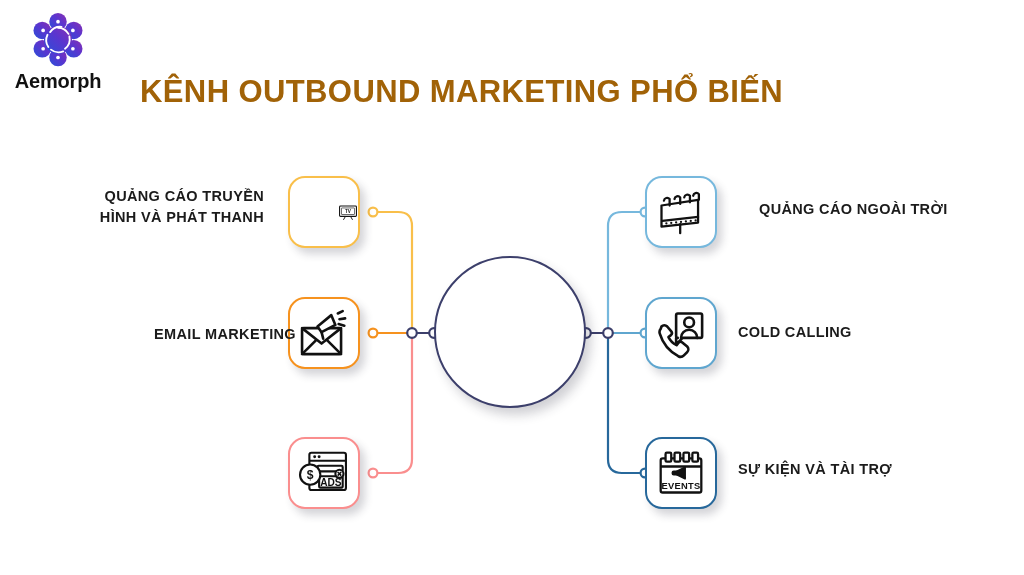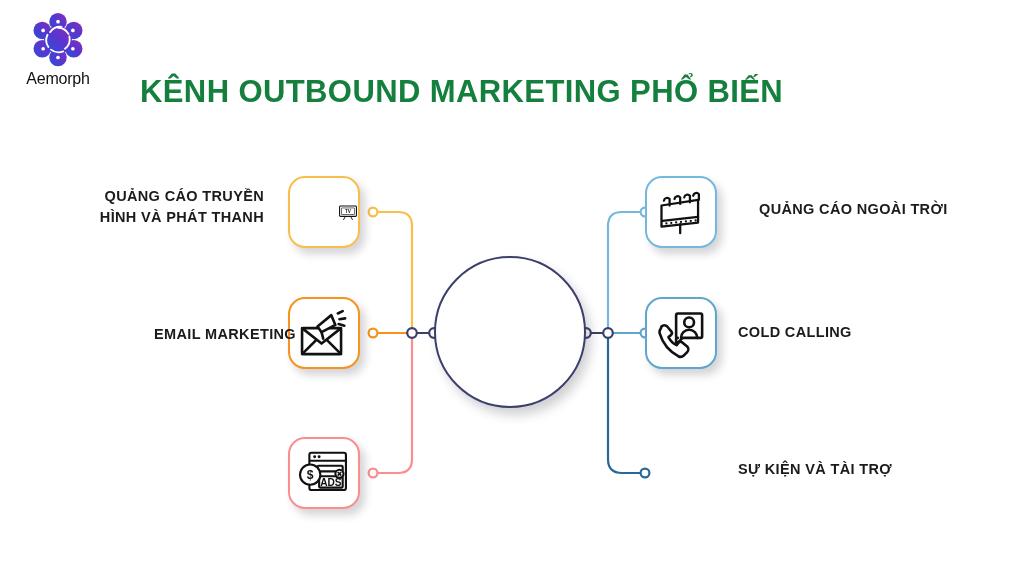--- a/index.html
+++ b/index.html
@@ -11,28 +11,28 @@
   }
 
   
   #brand {
     position:absolute; left:18px; top:12px;
     width:80px; display:flex; flex-direction:column;
     align-items:center; gap:2px;
   }
   #brand .mark { width:56px; height:56px; display:block; }
   #brand .wordmark {
-    font-size:16px; font-weight:400; color:#111; letter-spacing:-0.2px;
+    font-size:20px; font-weight:700; color:#111; letter-spacing:-0.2px;
   }
 
   
   #page-title {
     position:absolute; left:140px; top:74px; width:760px;
     font-size:31px; font-weight:700; letter-spacing:0.4px;
-    color:#15803d; text-align:left; white-space:nowrap;
+    color:#a16207; text-align:left; white-space:nowrap;
   }
 
   
   #diagram {
     position:absolute; left:0; top:0; width:1024px; height:575px;
   }
   #wires { position:absolute; left:0; top:0; width:1024px; height:575px; }
 
   
   .node {
@@ -227,20 +227,35 @@
                  a22 22 0 0 0 10 10 l2.4 -3 a3.4 3.4 0 0 1 4.6 -0.4 l6 5
                  a5 5 0 0 1 0 7 l-4 4 a6 6 0 0 1 -7 1
                  C17 54 9 43 6 33 a6 6 0 0 1 1 -6 Z"></path>
         <path d="M28 8 H56 a2 2 0 0 1 2 2 V36 a2 2 0 0 1 -2 2 H34 L26 46 L26 38 H28 a2 2 0 0 1 -2 -2 V10 a2 2 0 0 1 2 -2 Z"></path>
         <circle cx="42" cy="19" r="6"></circle>
         <path d="M32 38 a10 10 0 0 1 20 0"></path>
       </g>
     </svg>
   </div>
 
+  <div class="node n-events">
+    <svg class="glyph" viewBox="0 0 64 64">
+      <g fill="none" stroke="#111" stroke-width="2.8" stroke-linejoin="round">
+        <rect x="7" y="14" width="50" height="42" rx="2.5"></rect>
+        <path d="M7 24 H57"></path>
+        <rect x="13" y="7" width="7" height="11" rx="1.5" fill="#fff"></rect>
+        <rect x="24" y="7" width="7" height="11" rx="1.5" fill="#fff"></rect>
+        <rect x="35" y="7" width="7" height="11" rx="1.5" fill="#fff"></rect>
+        <rect x="46" y="7" width="7" height="11" rx="1.5" fill="#fff"></rect>
+        <path d="M27 30 L37 25 L37 39 L27 34 Z" fill="#111" stroke-width="2.2"></path>
+        <path d="M27 30 H23 a1.5 1.5 0 0 0 -1.5 1.5 v1 A1.5 1.5 0 0 0 23 34 H27 Z" fill="#111" stroke-width="2.2"></path>
+      </g>
+      <text x="32" y="52" text-anchor="middle" font-family="'Liberation Sans',sans-serif" font-size="11.5" font-weight="700" fill="#111" letter-spacing="0.3">EVENTS</text>
+    </svg>
+  </div>
 
   <div class="label left l-tv">
     <div>QUẢNG CÁO TRUYỀN</div>
     <div>HÌNH VÀ PHÁT THANH</div>
   </div>
 
   <div class="label left l-email">
     <div>EMAIL MARKETING</div>
   </div>
 

